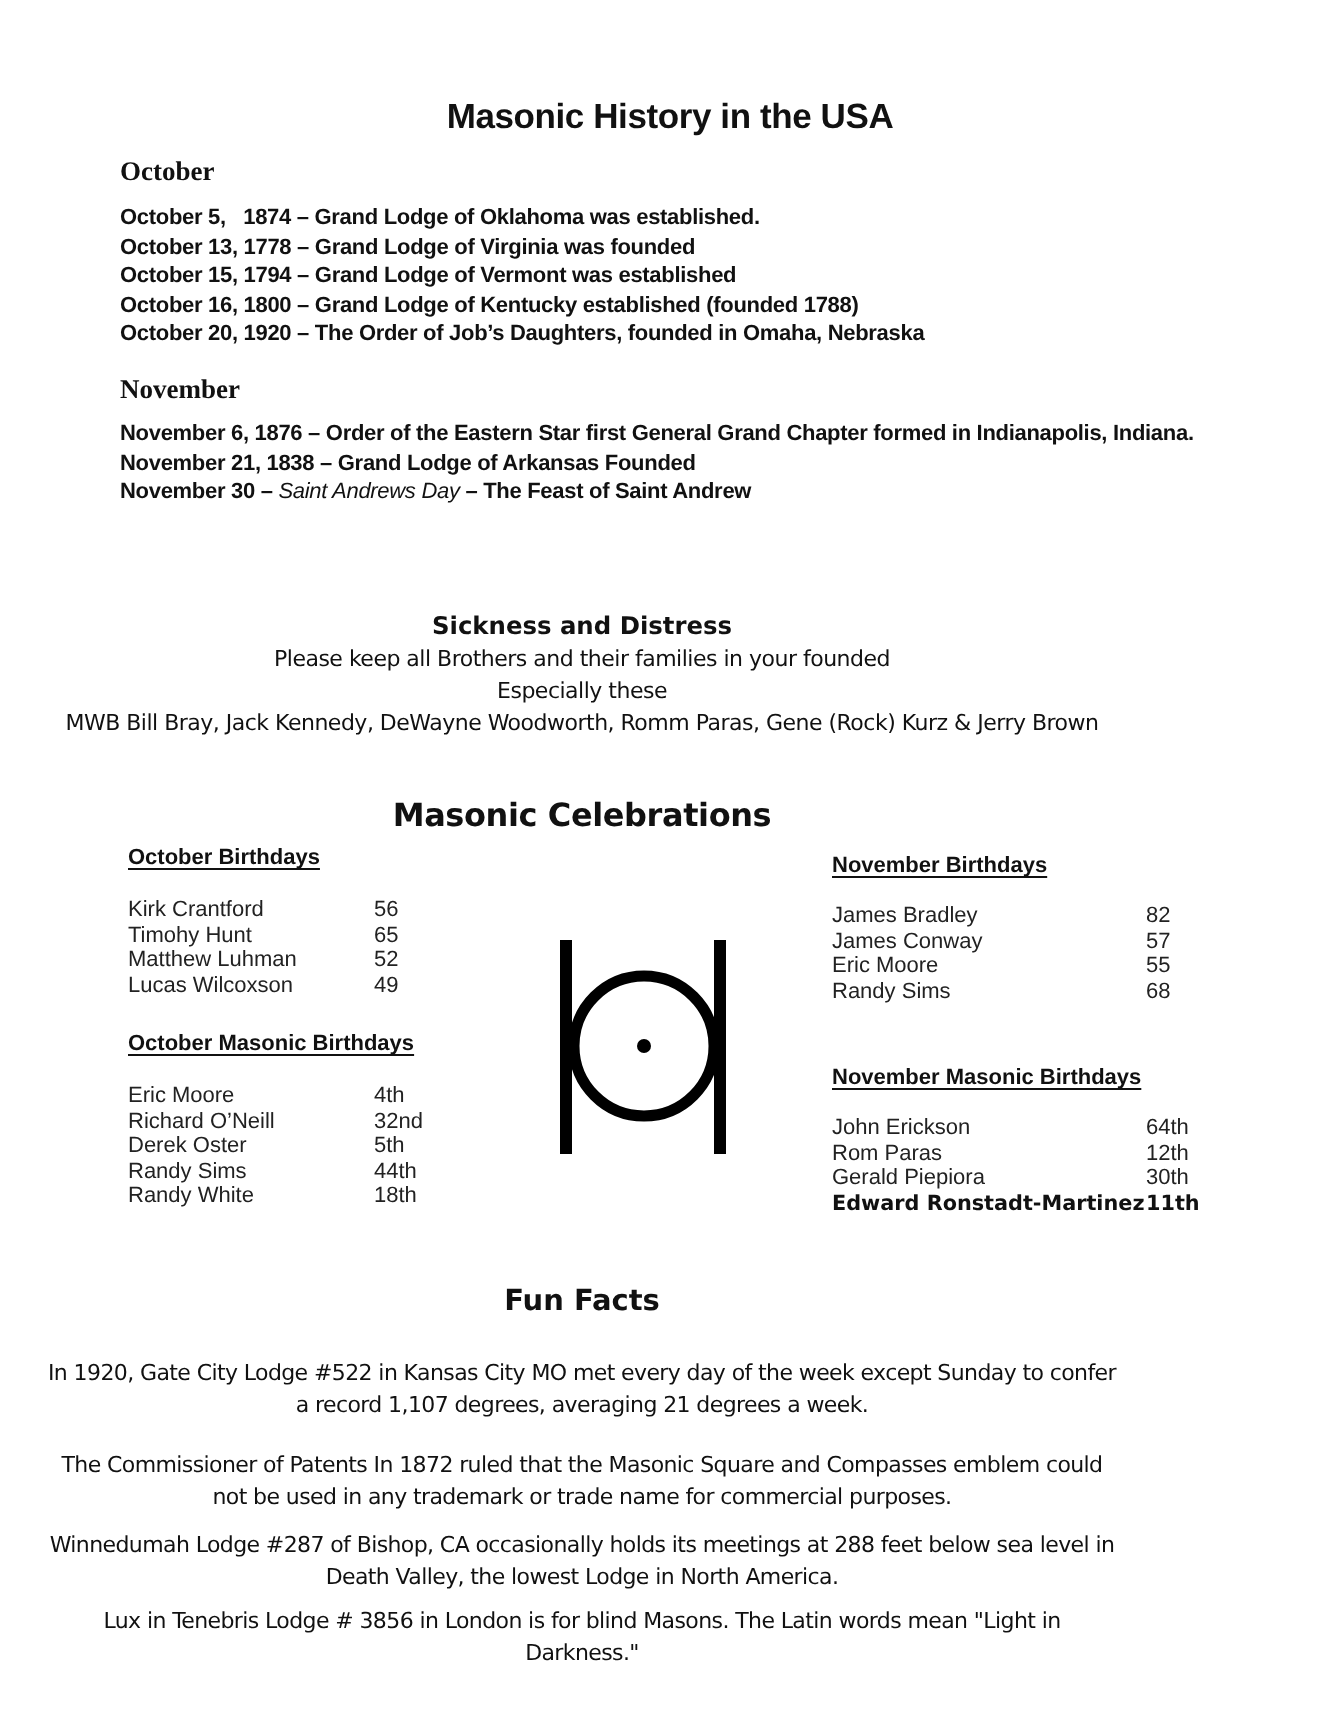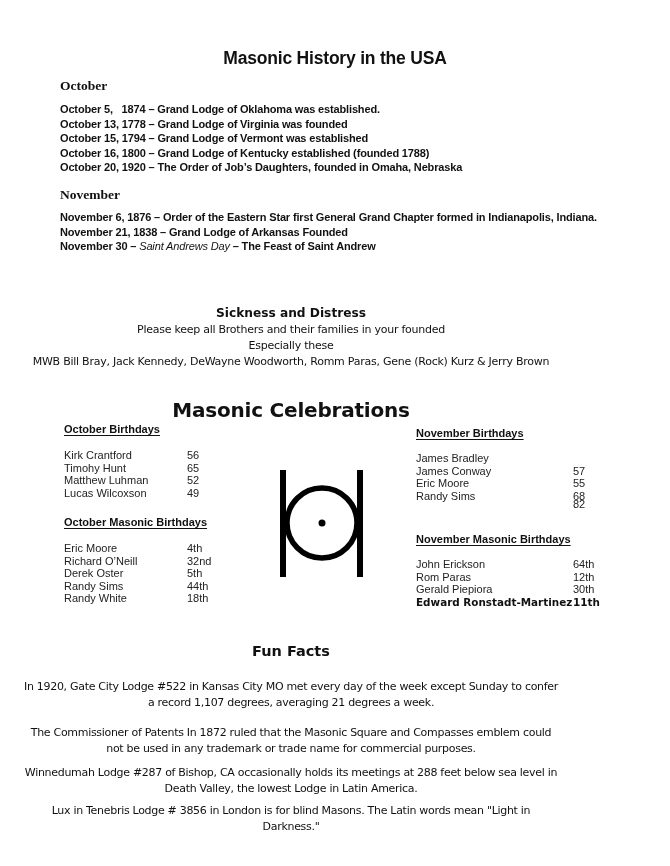--- a/index.html
+++ b/index.html
@@ -4,21 +4,21 @@
 <style>
   html, body { margin: 0; padding: 0; background: #ffffff; }
   body { width: 670px; height: 866px; position: relative; overflow: hidden; color: #111; }
   .abs { position: absolute; }
   #title { left: 0; width: 670px; top: 48px; text-align: center; font-family: "Liberation Sans", sans-serif; font-weight: bold; font-size: 17.5px; letter-spacing: -0.2px; }
   .month-head { left: 60px; font-family: Liberation Serif, serif; font-weight: bold; font-size: 13.5px; }
   .event { left: 60px; font-family: "Liberation Sans", sans-serif; font-weight: bold; font-size: 11px; white-space: pre; letter-spacing: -0.15px; }
   .center-block { left: 0; width: 582px; text-align: center; font-family: "DejaVu Sans", sans-serif; }
   .sick-title { font-weight: bold; font-size: 12.2px; }
   .sick-line { font-size: 11px; letter-spacing: -0.25px; }
-  .celeb-title { font-weight: bold; font-size: 20px; letter-spacing: -0.2px; }
+  .celeb-title { font-weight: bold; font-size: 16px; letter-spacing: -0.2px; }
   .sub-head { font-family: "Liberation Sans", sans-serif; font-weight: bold; font-size: 11px; text-decoration: underline; text-underline-offset: 2px; }
   .row { font-family: "Liberation Sans", sans-serif; font-size: 11px; height: 12.6px; line-height: 12.6px; position: relative; color: #222; }
   .row .n { position: absolute; left: 0; white-space: nowrap; }
   .row .v { position: absolute; white-space: nowrap; }
   .row.bold { font-family: "DejaVu Sans", sans-serif; font-weight: bold; font-size: 10.4px; color: #111; }
   .fun-title { font-weight: bold; font-size: 14.5px; }
   .fun-line { font-size: 11px; letter-spacing: -0.3px; line-height: 16px; }
 </style>
 </head>
 <body>
@@ -93,21 +93,21 @@
       </div>
     </div>
 </div>
 
 <div class="abs" style="left:416px; top:427px;">
   <div class="sub-head">November Birthdays</div>
   <div style="height:13px;"></div>
   <div id="nov-bd-rows">
       <div class="row">
         <span class="n">James Bradley</span>
-        <span class="v" style="left: 157px; margin-top: 46px;">82</span>
+        <span class="v" style="left: 157px;">82</span>
       </div>
       <div class="row">
         <span class="n">James Conway</span>
         <span class="v" style="left: 157px;">57</span>
       </div>
       <div class="row">
         <span class="n">Eric Moore</span>
         <span class="v" style="left: 157px;">55</span>
       </div>
       <div class="row">
@@ -151,18 +151,18 @@
 <div class="abs center-block fun-line" style="top:679px;">
   <div>In 1920, Gate City Lodge #522 in Kansas City MO met every day of the week except Sunday to confer</div>
   <div>a record 1,107 degrees, averaging 21 degrees a week.</div>
 </div>
 <div class="abs center-block fun-line" style="top:725px;">
   <div>The Commissioner of Patents In 1872 ruled that the Masonic Square and Compasses emblem could</div>
   <div>not be used in any trademark or trade name for commercial purposes.</div>
 </div>
 <div class="abs center-block fun-line" style="top:765px;">
   <div>Winnedumah Lodge #287 of Bishop, CA occasionally holds its meetings at 288 feet below sea level in</div>
-  <div>Death Valley, the lowest Lodge in Latin America.</div>
+  <div>Death Valley, the lowest Lodge in North America.</div>
 </div>
 <div class="abs center-block fun-line" style="top:803px;">
   <div>Lux in Tenebris Lodge # 3856 in London is for blind Masons.  The Latin words mean "Light in</div>
   <div>Darkness."</div>
 </div>
 
 </body></html>

